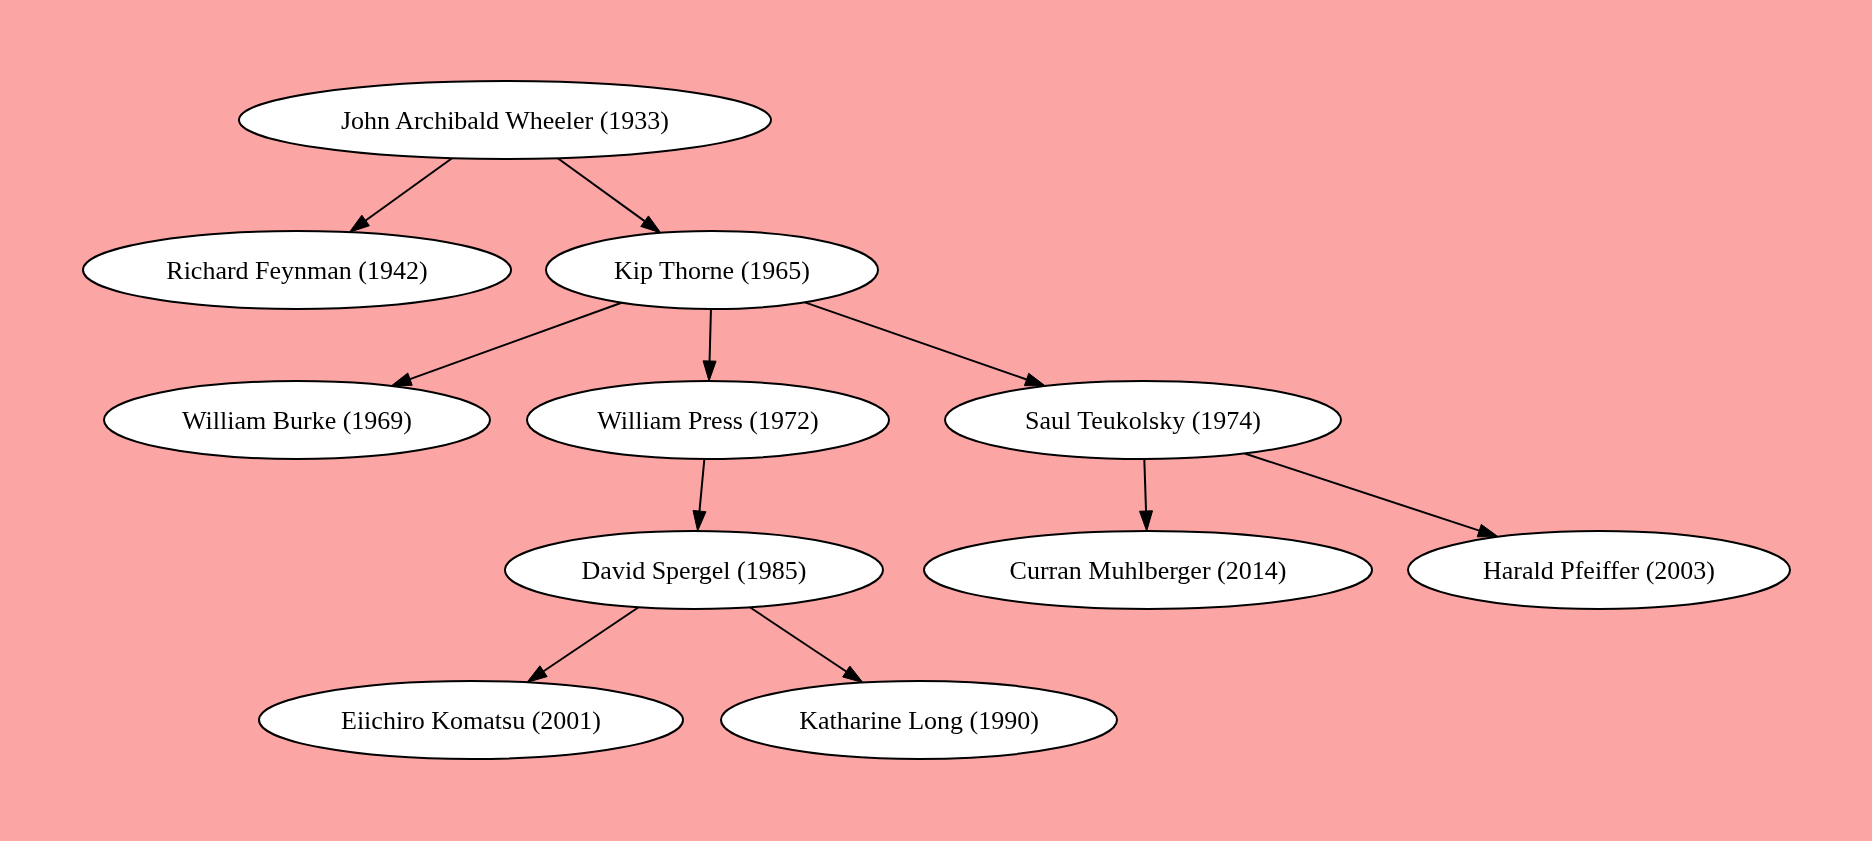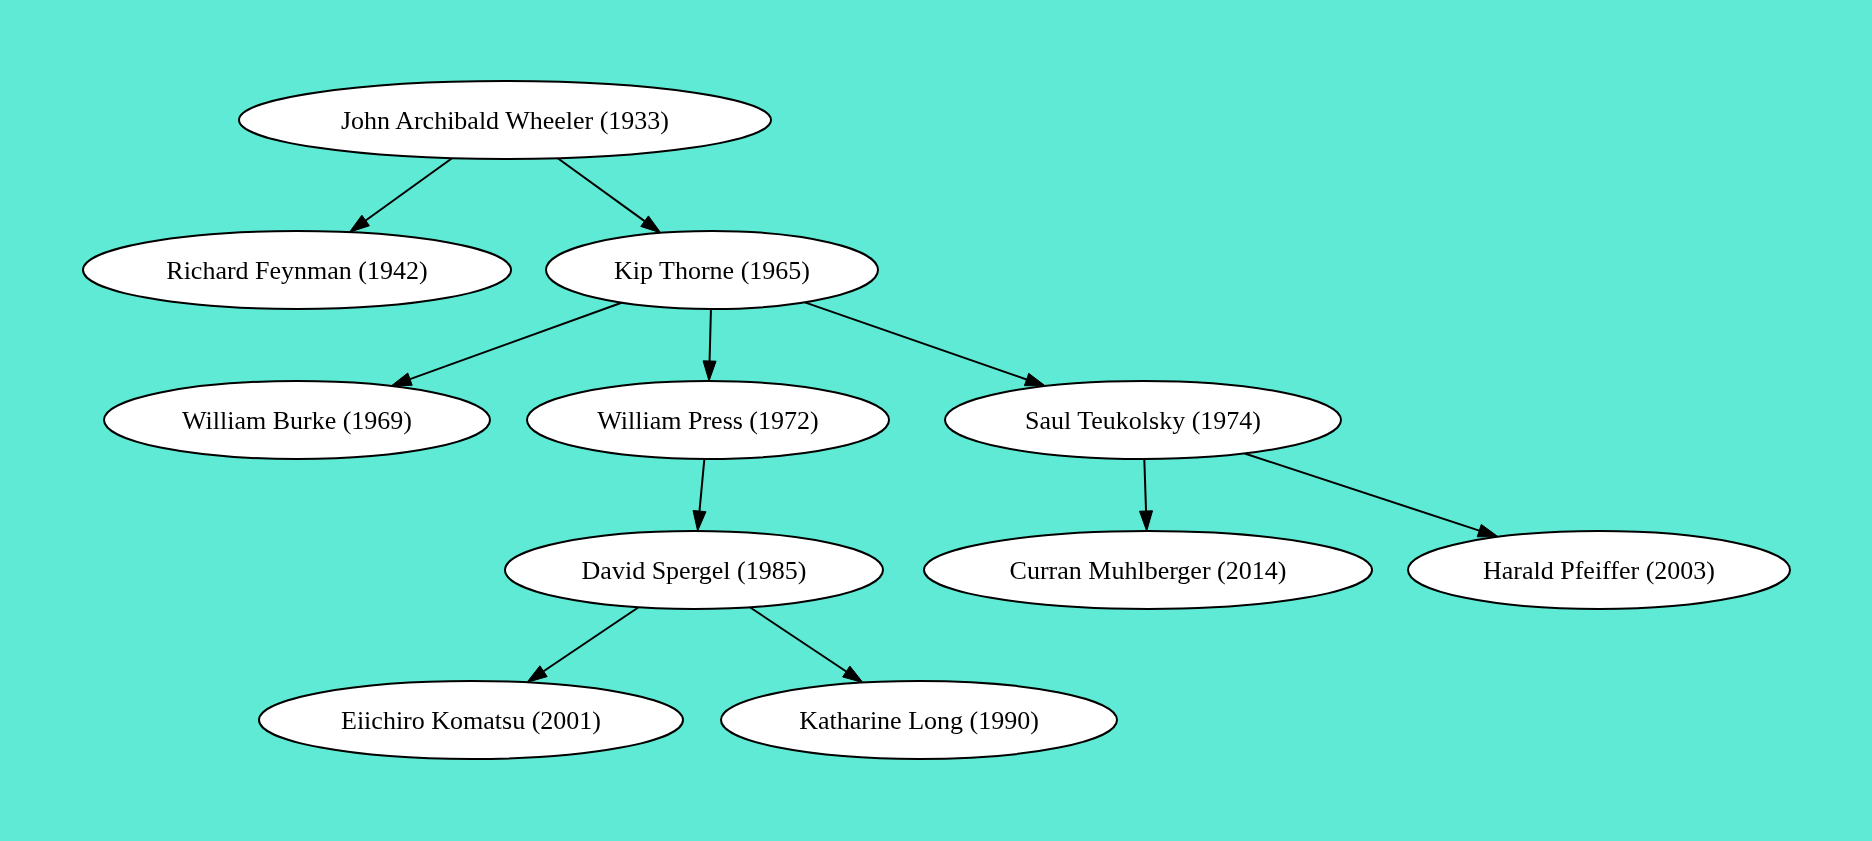--- a/index.html
+++ b/index.html
@@ -5,21 +5,21 @@
   html, body {
     margin: 0;
     padding: 0;
     background: #ffffff;
     font-family: "Liberation Serif", serif;
   }
   .graph-page {
     position: relative;
     width: 1872px;
     height: 841px;
-    background: #5eead4;
+    background: #fca5a5;
     overflow: hidden;
   }
   svg text {
     font-family: "Liberation Serif", "DejaVu Serif", serif;
   }
 </style>
 </head>
 <body>
 
 <div class="graph-page">

